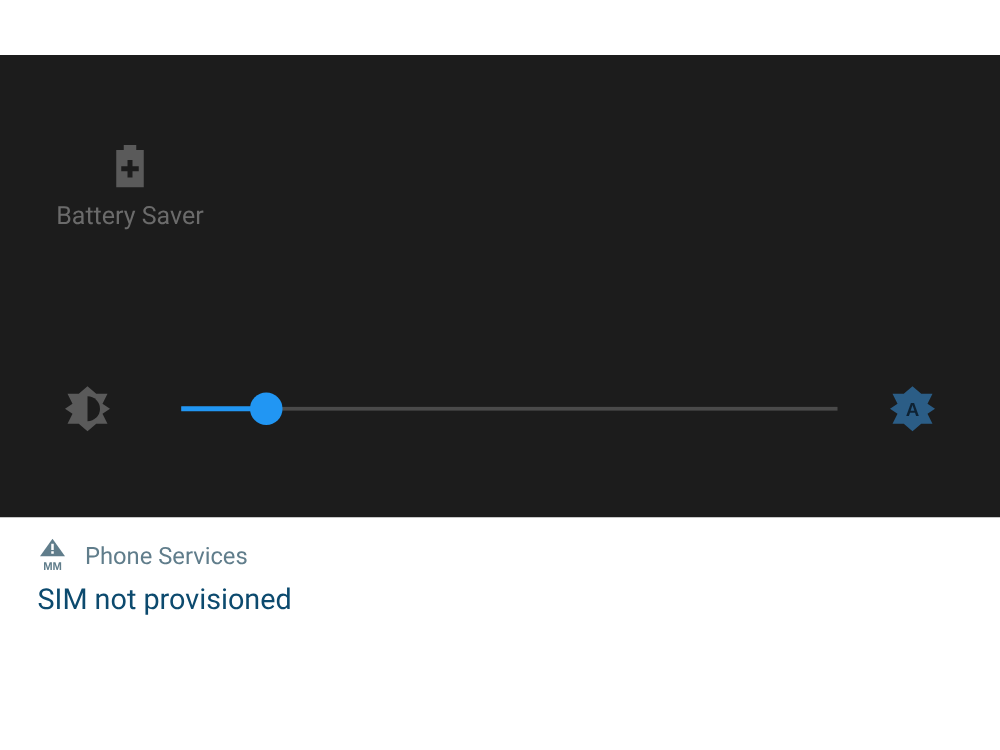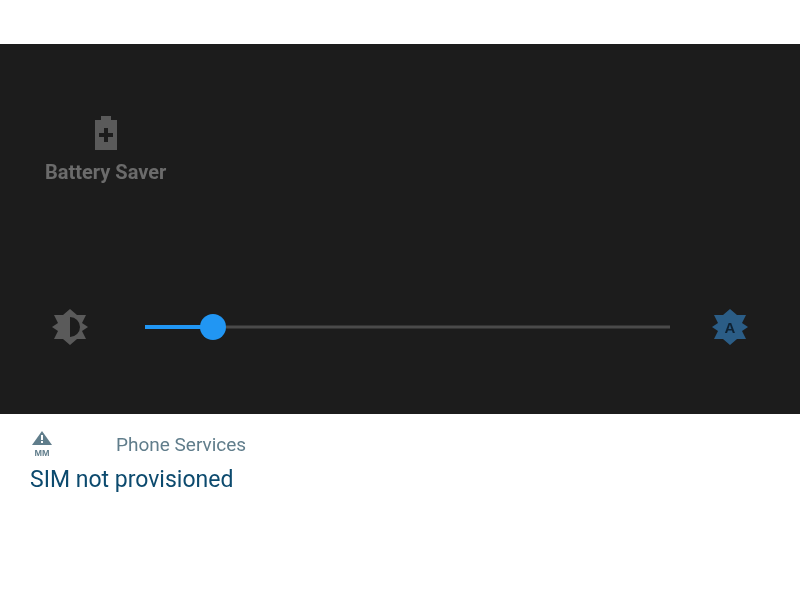--- a/index.html
+++ b/index.html
@@ -31,21 +31,20 @@
     width: 34px;
     height: 34px;
     margin-bottom: 10px;
     display: flex;
     align-items: center;
     justify-content: center;
   }
   .tile-label {
     font-size: 20px;
     color: #6b6b6b;
-    font-weight: bold;
   }
   .brightness-row {
     position: absolute;
     left: 50px;
     right: 50px;
     top: 258px;
     height: 50px;
     display: flex;
     align-items: center;
   }
@@ -113,21 +112,20 @@
   .notif-app-icon {
     width: 24px;
     height: 24px;
     display: flex;
     align-items: center;
     justify-content: center;
   }
   .notif-app {
     font-size: 19px;
     color: #607d8b;
-    margin-left: 48px;
   }
   .notif-title {
     margin-top: 10px;
     font-size: 23px;
     color: #0c4a6e;
   }
 </style>
 </head>
 <body>
 

